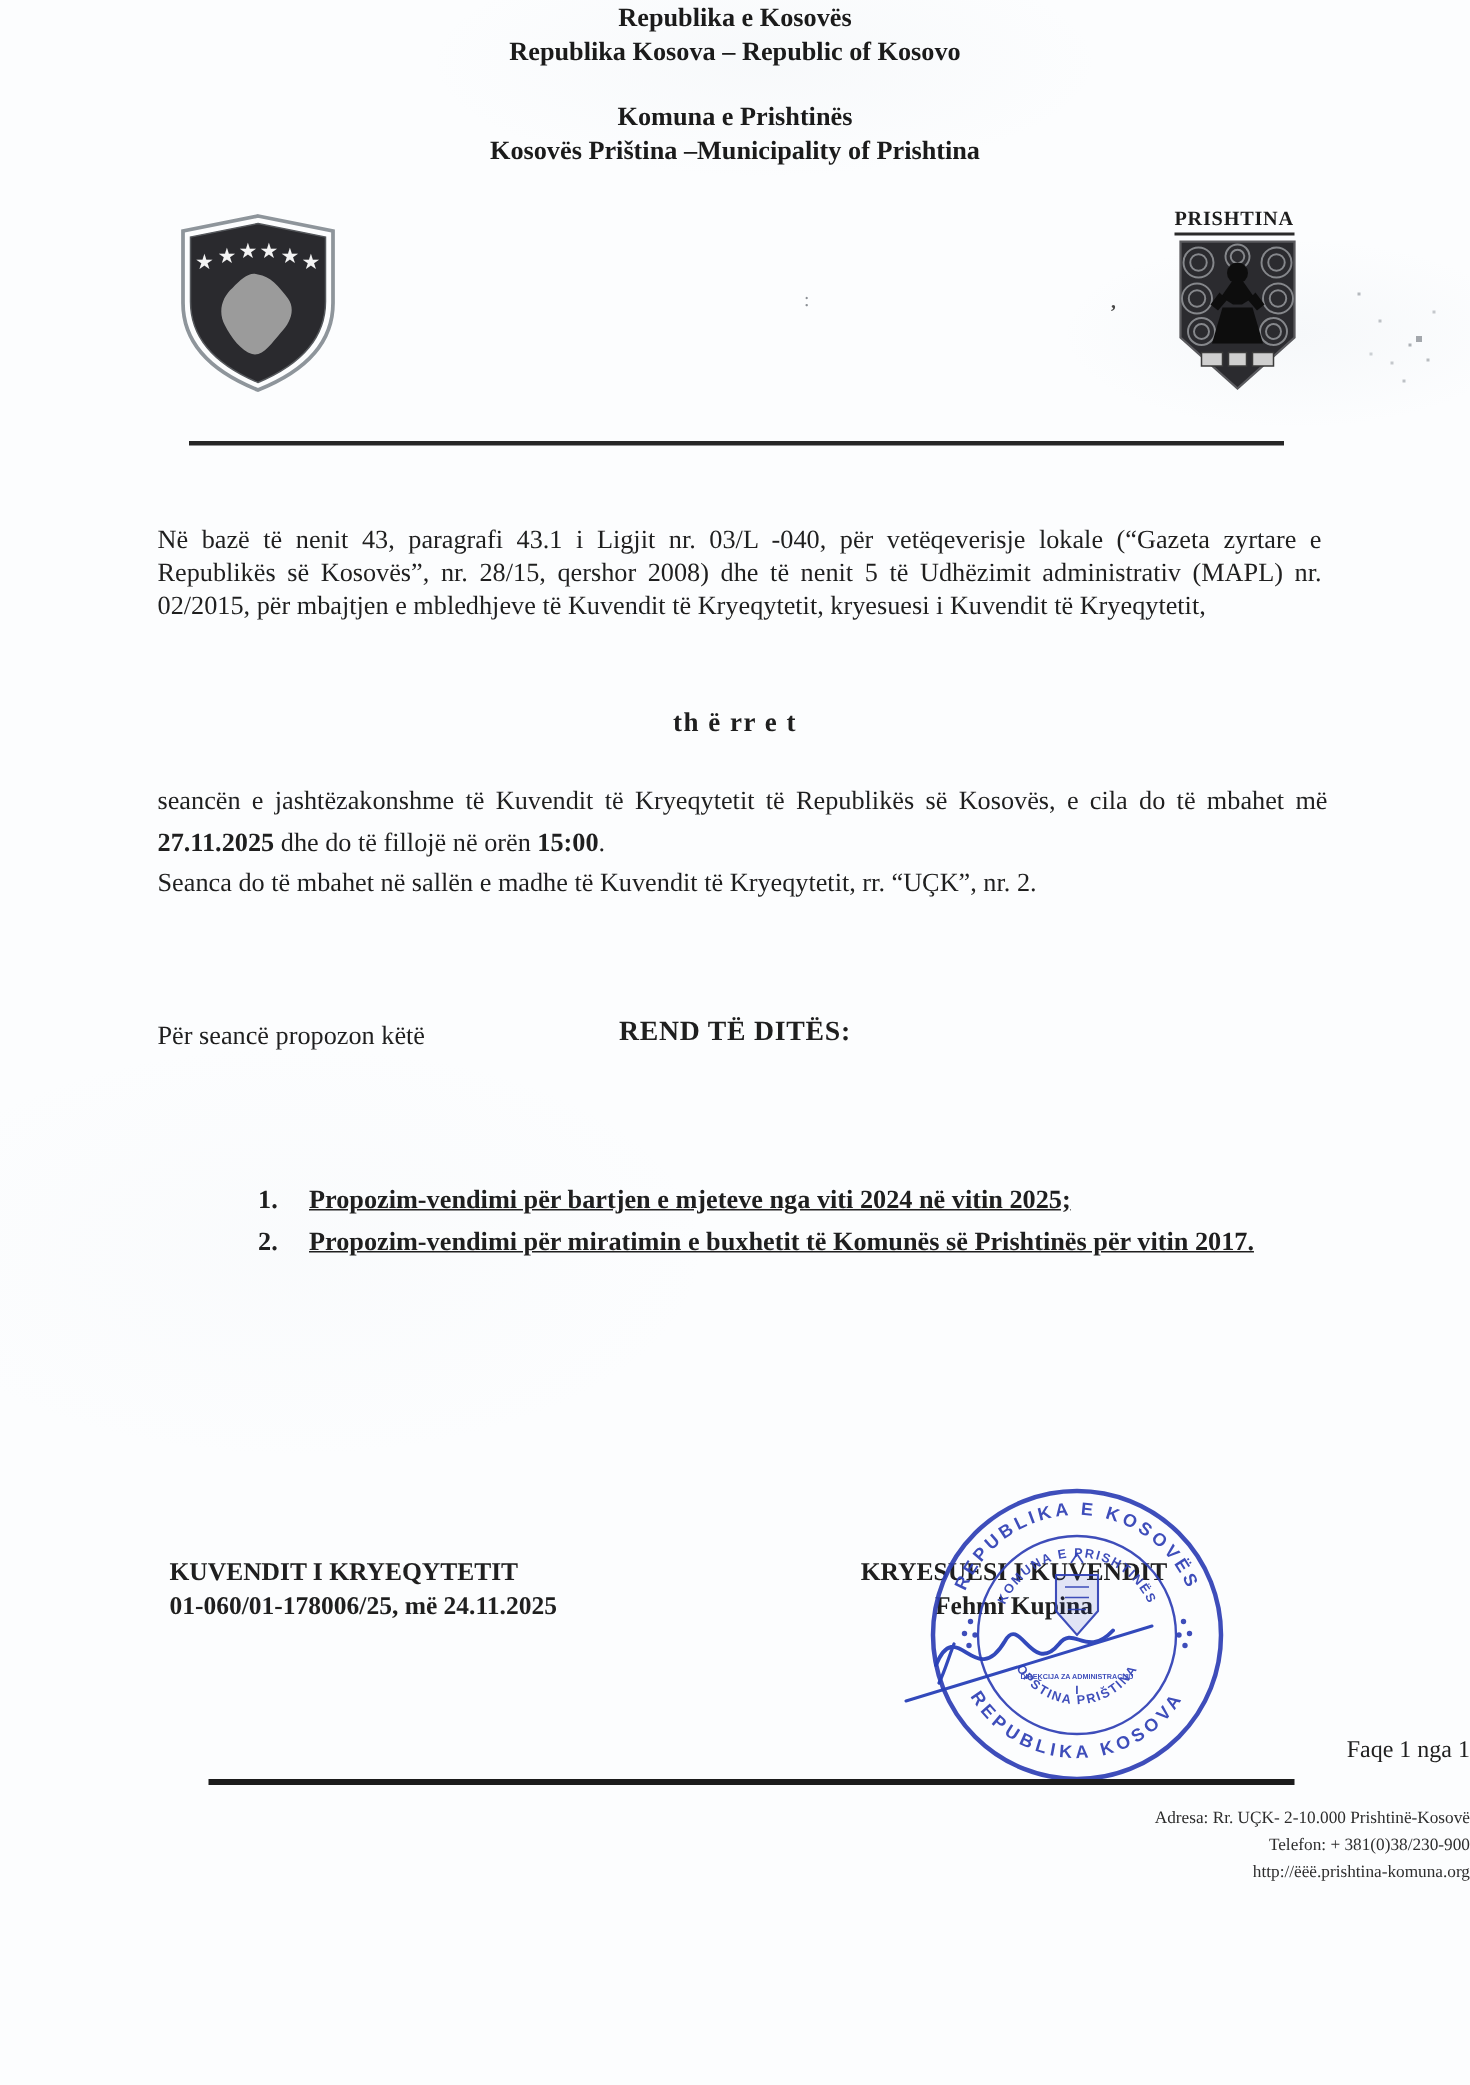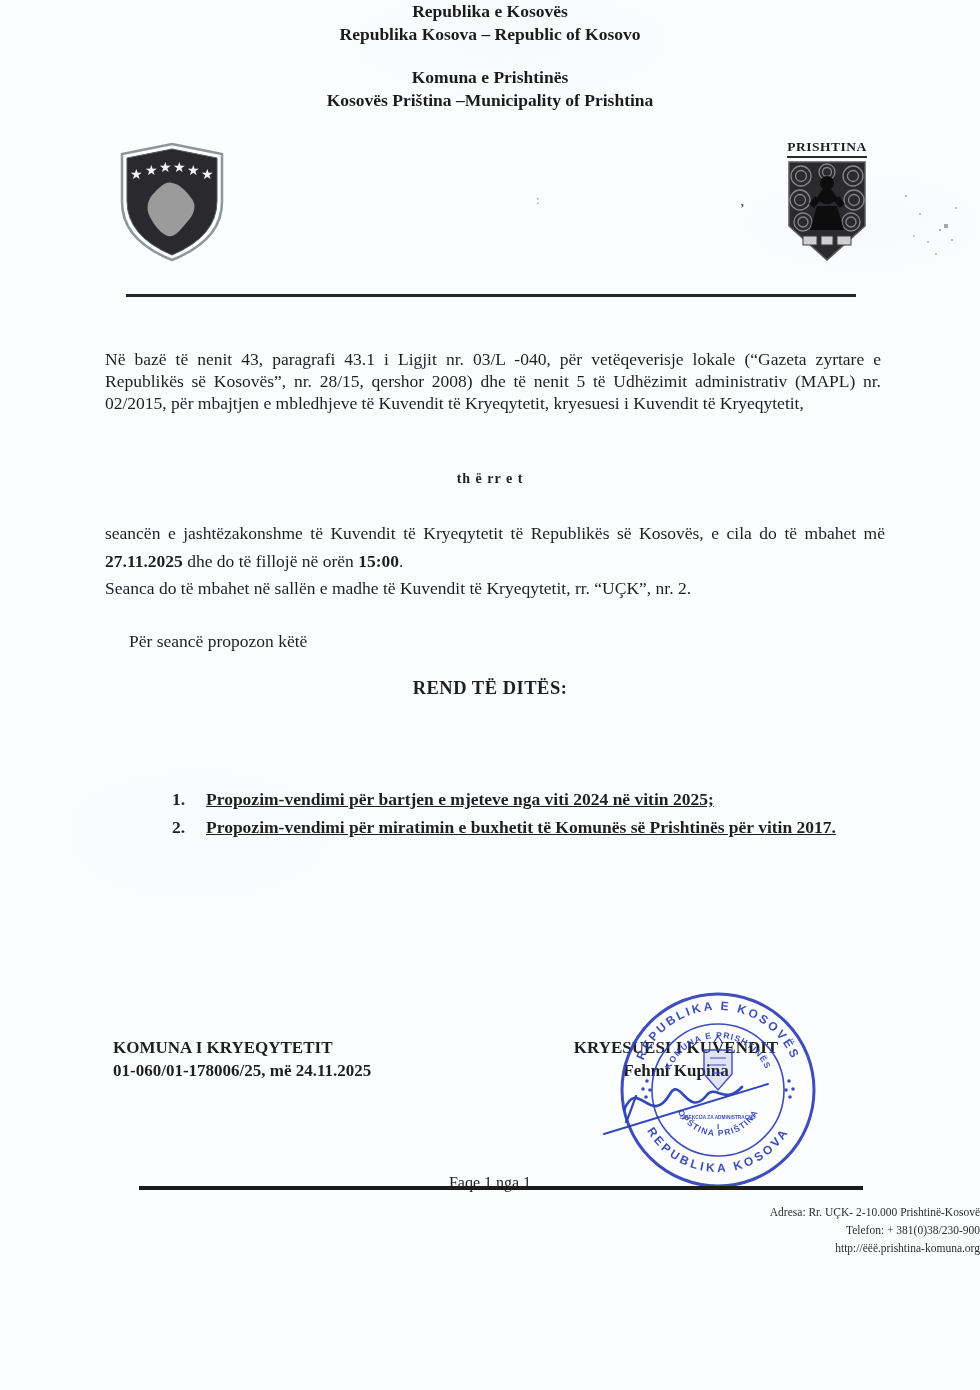--- a/index.html
+++ b/index.html
@@ -16,44 +16,44 @@
     color:#1f1f1f;
     overflow:hidden;
   }
   .abs{position:absolute;}
   
   .hdr-text{left:0;right:0;top:146;text-align:center;font-weight:bold;font-size:17.5px;line-height:23px;color:#1b1b1b;}
   .hdr-text .l3{margin-top:20px;}
   .hdr-colon{left:536px;top:192px;color:#8a8f94;font-size:13px;}
   .hdr-tick{left:740px;top:200px;color:#4a4a4a;font-size:13px;font-weight:bold;}
   .emblem-left{left:116px;top:141px;width:112px;height:122px;}
-  .emblem-right{left:783px;top:137px;width:88px;text-align:center;}
+  .emblem-right{left:783px;top:137px;width:88px;}
   .emblem-right .lbl{display:inline-block;font-weight:bold;font-size:13.5px;letter-spacing:.5px;color:#1d1d1d;border-bottom:2px solid #2a2a2a;padding-bottom:1px;margin-bottom:2px;font-family:"Liberation Serif",serif;}
   .rule{background:#262626;height:3px;}
   .rule-top{left:126px;top:294px;width:730px;}
   .rule-bottom{left:139px;top:1186px;width:724px;height:3.5px;background:#1c1c1c;}
   
   .intro{left:105px;top:330px;width:776px;font-size:17.5px;line-height:22.3px;text-align:justify;}
-  .convene{left:0;right:0;top:471px;text-align:center;font-weight:bold;font-size:14px;letter-spacing:1px;}
+  .convene{left:0;right:0;top:471px;text-align:center;font-weight:bold;font-size:18px;letter-spacing:1px;}
   .session{left:105px;top:520px;width:780px;font-size:17.5px;line-height:27.5px;text-align:justify;font-family:Liberation Serif, serif;}
   .session .venue{text-align:left;}
-  .proposal{left:105px;top:613px;font-size:17.5px;margin-left:24px;}
+  .proposal{left:105px;top:662px;font-size:17.5px;}
   .agenda-heading{left:0;right:0;top:678px;text-align:center;font-weight:bold;font-size:18.5px;letter-spacing:.5px;}
   .agenda{left:172px;top:786px;width:700px;font-weight:bold;font-size:17.5px;line-height:27.5px;}
   .agenda .item{display:flex;}
   .agenda .num{width:34px;flex:0 0 34px;}
   .agenda .txt{flex:1;text-decoration:underline;}
   
   .sig-left{left:113px;top:1036px;font-weight:bold;font-size:17px;line-height:23px;}
   .sig-right{left:548px;top:1036px;width:256px;text-align:center;font-weight:bold;font-size:17px;line-height:23px;}
   
   .stamp{left:616px;top:988px;width:204px;height:204px;}
   .stamp svg{overflow:visible;}
   
-  .page-indicator{left:0;right:0;top:1158px;text-align:center;font-size:16px;margin-top:16px;}
+  .page-indicator{left:0;right:0;top:1158px;text-align:right;font-size:16px;}
   .footer{left:0;right:0;top:1203px;text-align:right;font-size:11.5px;line-height:18px;color:#2d2d2d;}
   .specks{left:905px;top:195px;width:2px;height:2px;background:#7d848b;opacity:.55;
     box-shadow:14px 18px 0 #8d939a, 34px 34px 0 #6f767d, 40px 30px 0 1px #5d646b, 22px 46px 0 #9aa0a6,
                46px 44px 0 #848a90, 8px 40px 0 #a8aeb4, 50px 12px 0 #9aa0a6, 30px 58px 0 #8d939a;}
 </style>
 </head>
 <body>
 
 <div class="page">
 
@@ -137,21 +137,21 @@
       <span class="num">1.</span>
       <span class="txt">Propozim-vendimi për bartjen e mjeteve nga viti 2024 në vitin 2025;</span>
     </div>
     <div class="item">
       <span class="num">2.</span>
       <span class="txt">Propozim-vendimi për miratimin e buxhetit të Komunës së Prishtinës për vitin 2017.</span>
     </div>
   </div>
 
   <div class="abs sig-left">
-    <div>KOMUNA I KRYEQYTETIT</div>
+    <div>KUVENDIT I KRYEQYTETIT</div>
     <div>01-060/01-178006/25, më 24.11.2025</div>
   </div>
 
   <div class="abs sig-right">
     <div>KRYESUESI I KUVENDIT</div>
     <div>Fehmi Kupina</div>
   </div>
 
   <div class="abs stamp">
     <svg width="204" height="204" viewBox="0 0 204 204">

